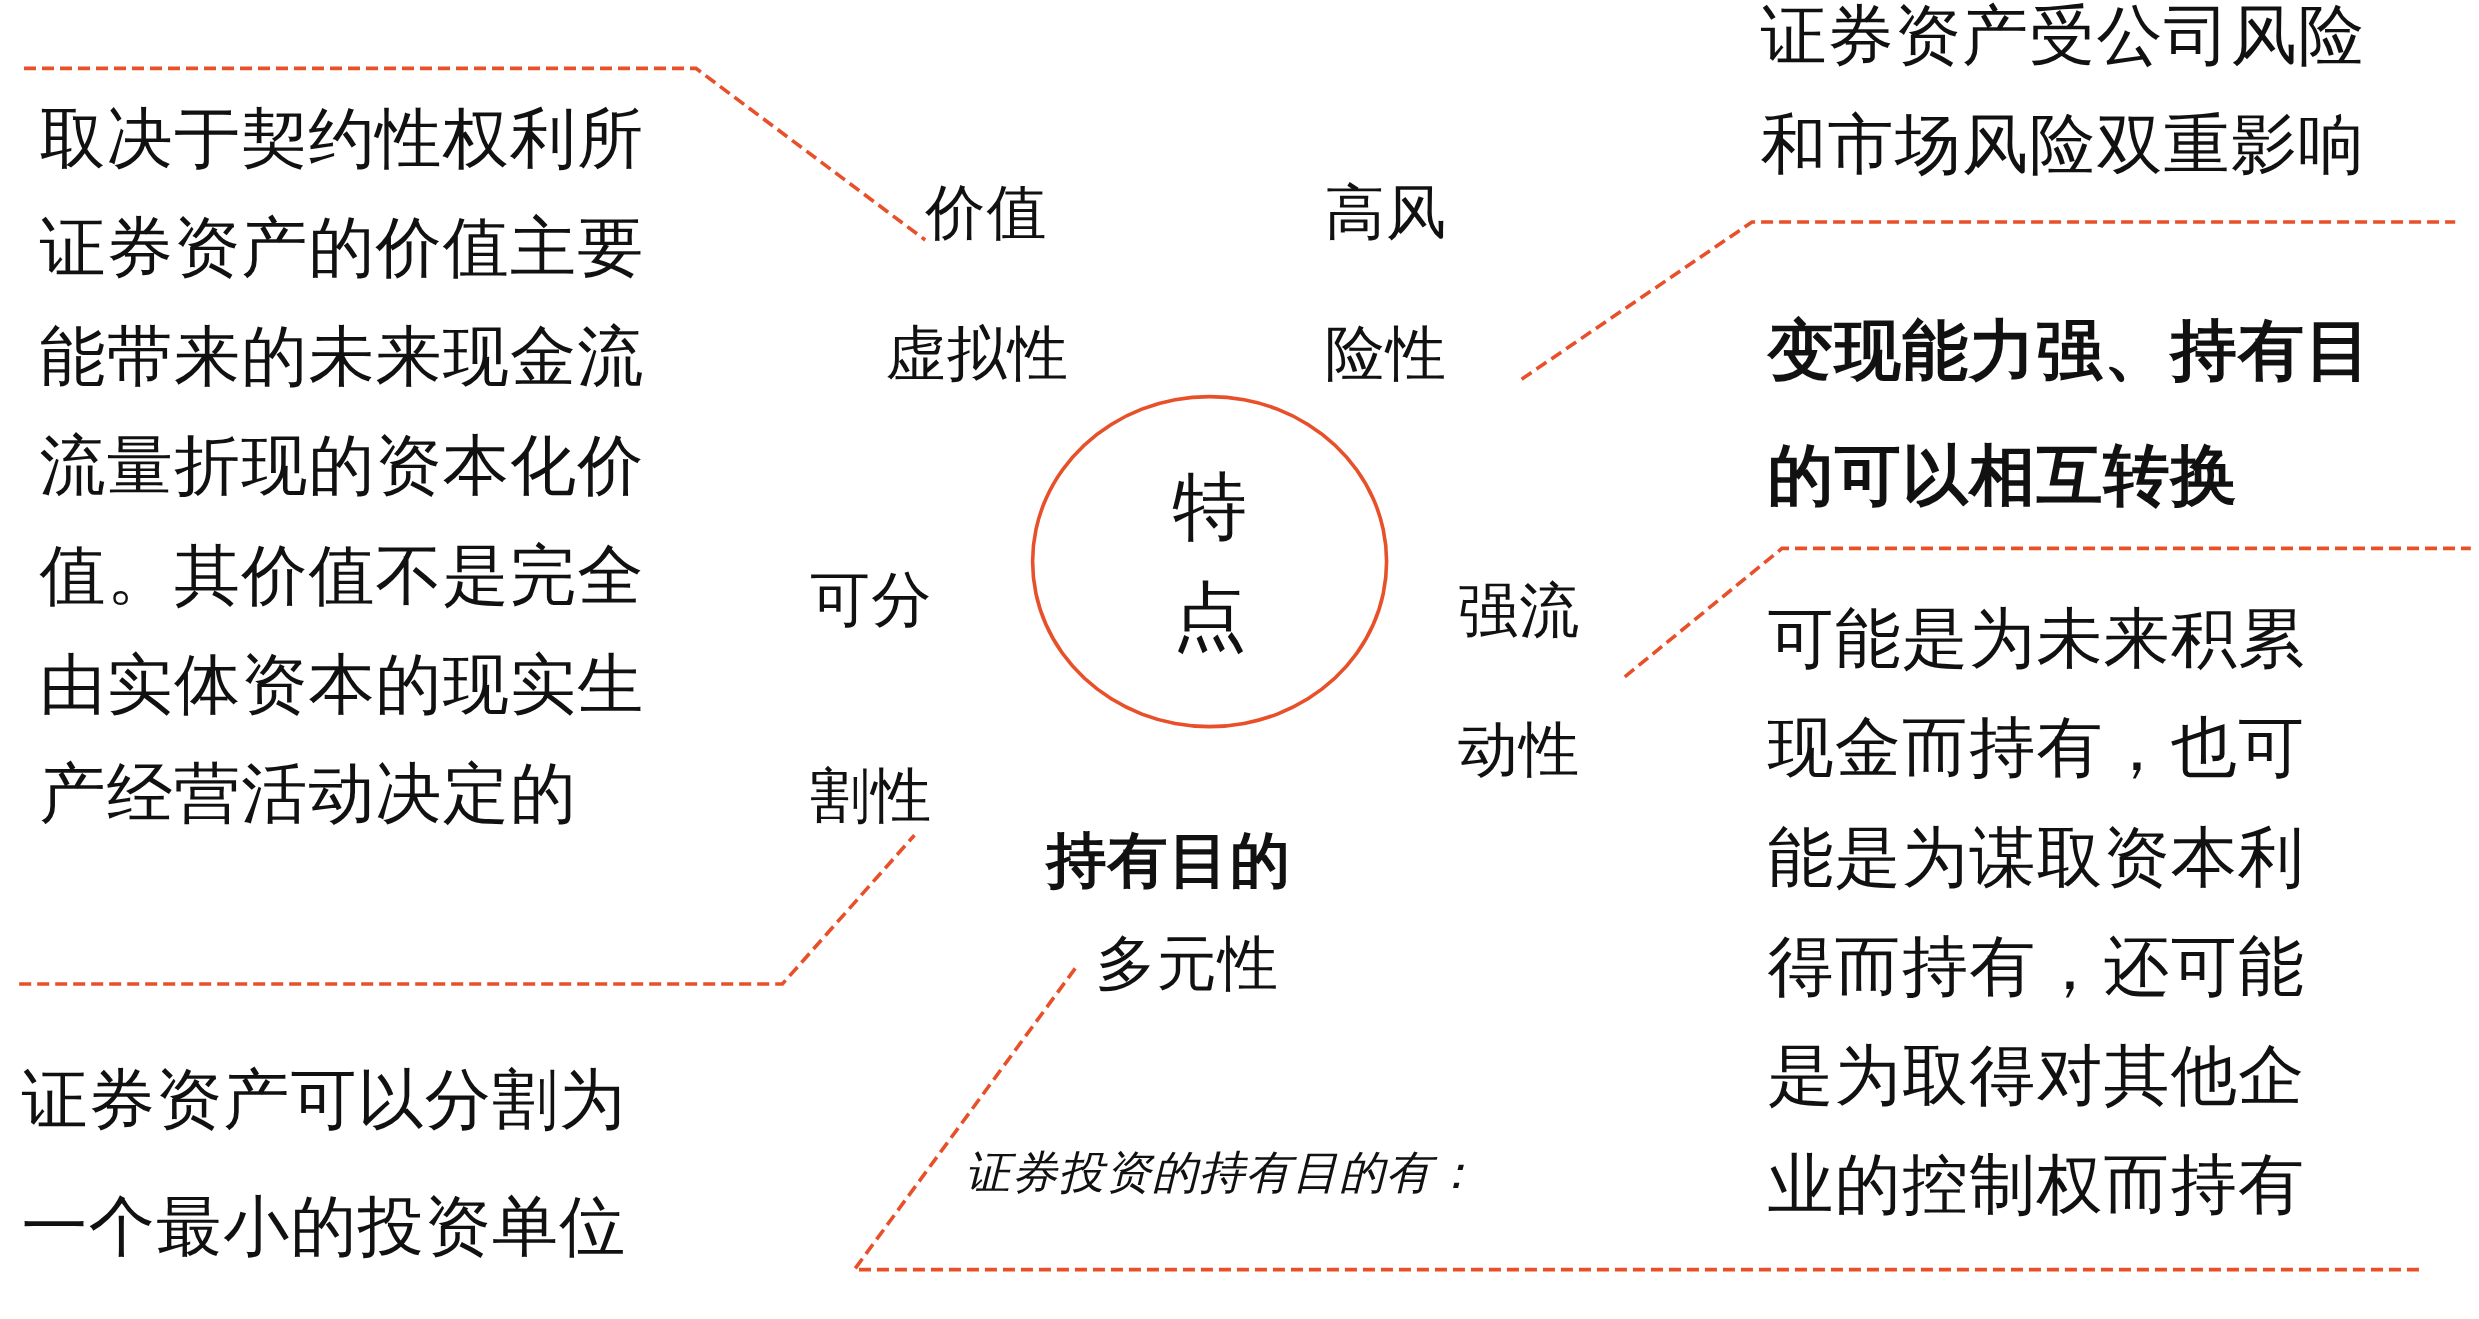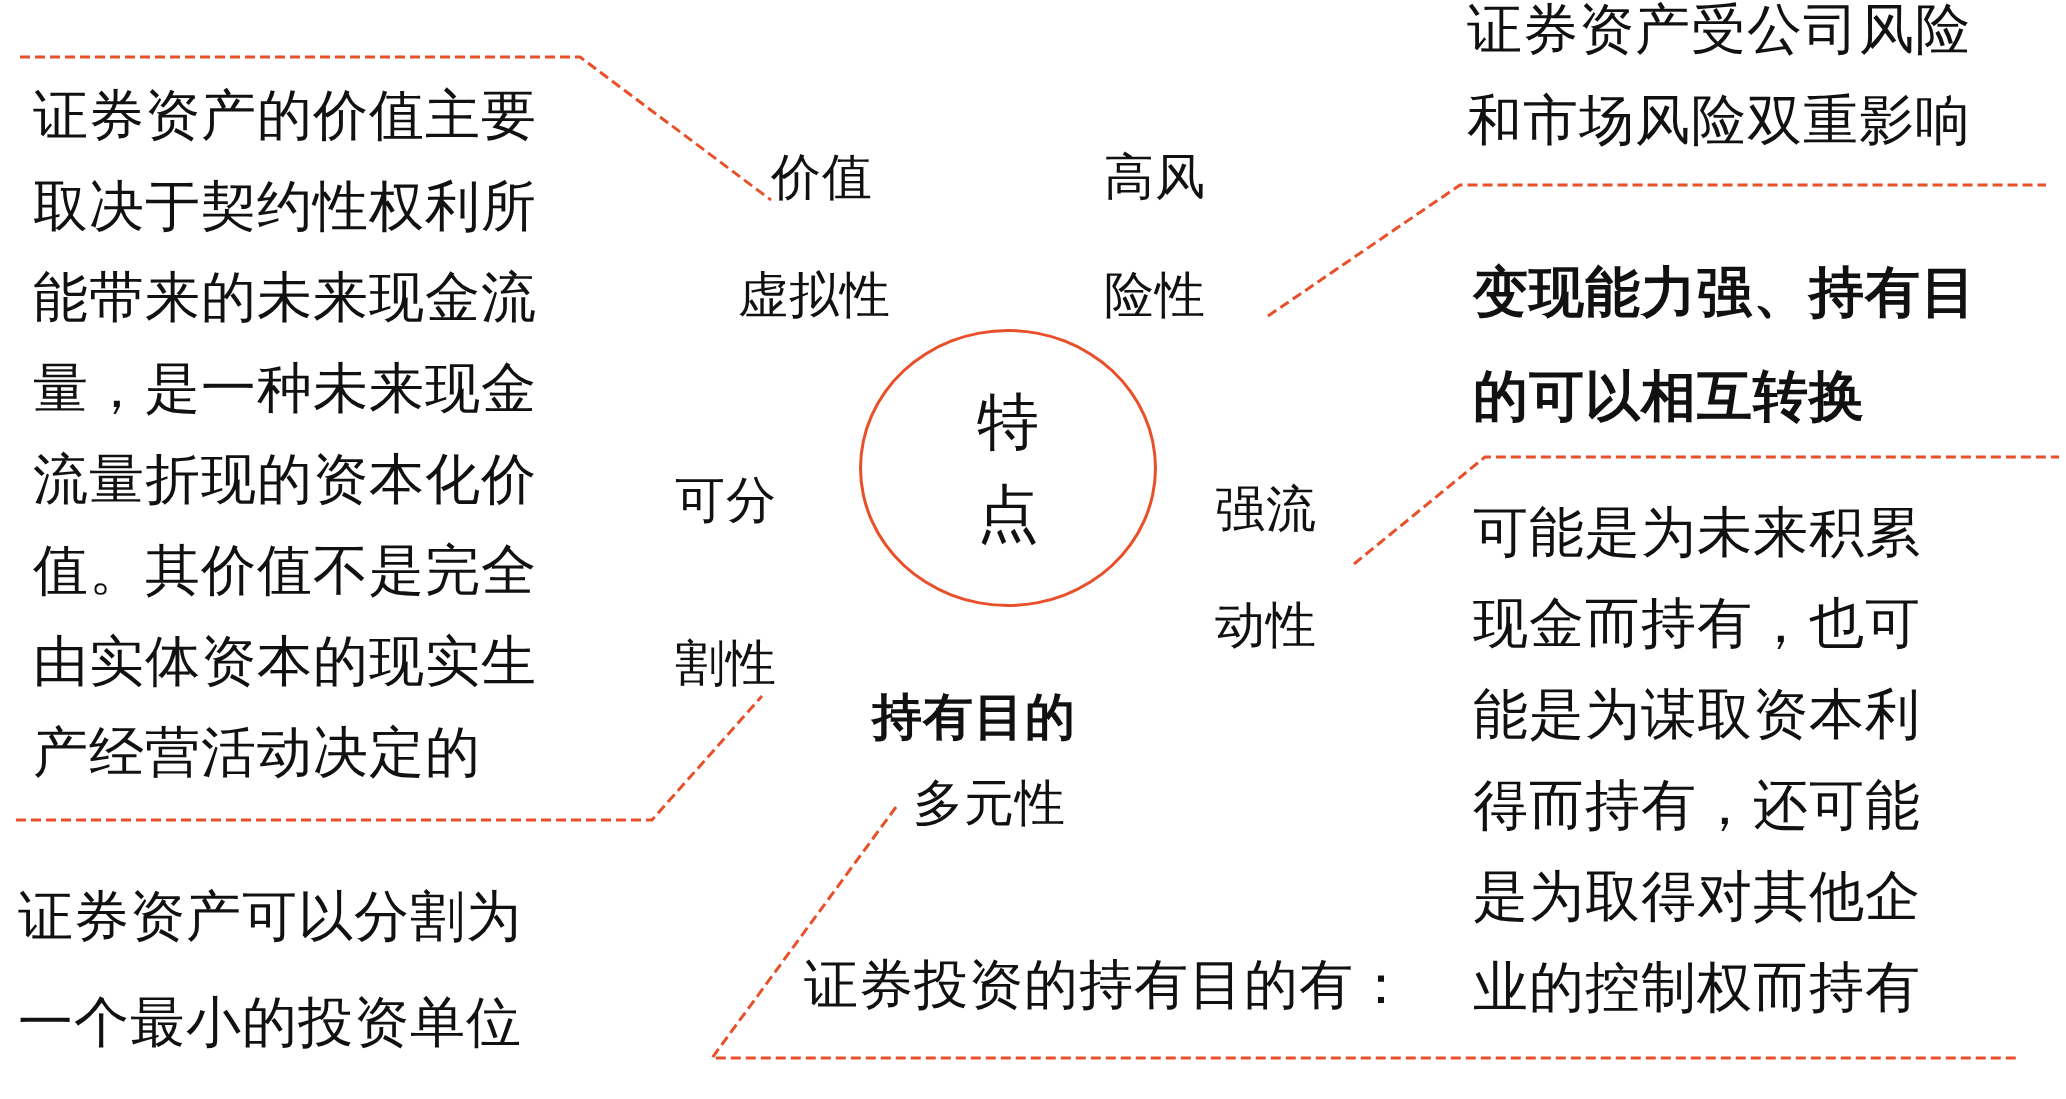--- a/index.html
+++ b/index.html
@@ -49,24 +49,23 @@
 <div class="t" style="left:675px;top:475px;">可分</div>
 <div class="t" style="left:675px;top:590px;margin-top:48px;">割性</div>
 
 <div class="t" style="left:1215px;top:484px;">强流</div>
 <div class="t" style="left:1215px;top:600px;">动性</div>
 
 <div class="t" style="left:872px;top:692px;font-weight:bold;">持有目的</div>
 <div class="t" style="left:913px;top:778px;">多元性</div>
 
 <div class="para" style="left:33px;top:70px;">
+  <div>取决于契约性权利所</div>
   <div>证券资产的价值主要</div>
-  <div>取决于契约性权利所</div>
   <div>能带来的未来现金流</div>
-  <div>量，是一种未来现金</div>
   <div>流量折现的资本化价</div>
   <div>值。其价值不是完全</div>
   <div>由实体资本的现实生</div>
   <div>产经营活动决定的</div>
 </div>
 
 <div class="para" style="left:18px;top:863px;line-height:106px;">
   <div style="height:106px;">证券资产可以分割为</div>
   <div style="height:106px;">一个最小的投资单位</div>
 </div>
@@ -74,21 +73,21 @@
 <div class="para" style="left:1467px;top:-16px;">
   <div>证券资产受公司风险</div>
   <div>和市场风险双重影响</div>
 </div>
 
 <div class="para" style="left:1473px;top:240px;line-height:104px;font-weight:bold;">
   <div style="height:104px;">变现能力强、持有目</div>
   <div style="height:104px;">的可以相互转换</div>
 </div>
 
-<div class="t" style="left:804px;top:958px;font-size:54px;">证券投资的持有目的有：</div>
+<div class="t" style="left:804px;top:958px;font-size:38px;font-style:italic;">证券投资的持有目的有：</div>
 
 <div class="para" style="left:1473px;top:487px;">
   <div>可能是为未来积累</div>
   <div>现金而持有，也可</div>
   <div>能是为谋取资本利</div>
   <div>得而持有，还可能</div>
   <div>是为取得对其他企</div>
   <div>业的控制权而持有</div>
 </div>
 

